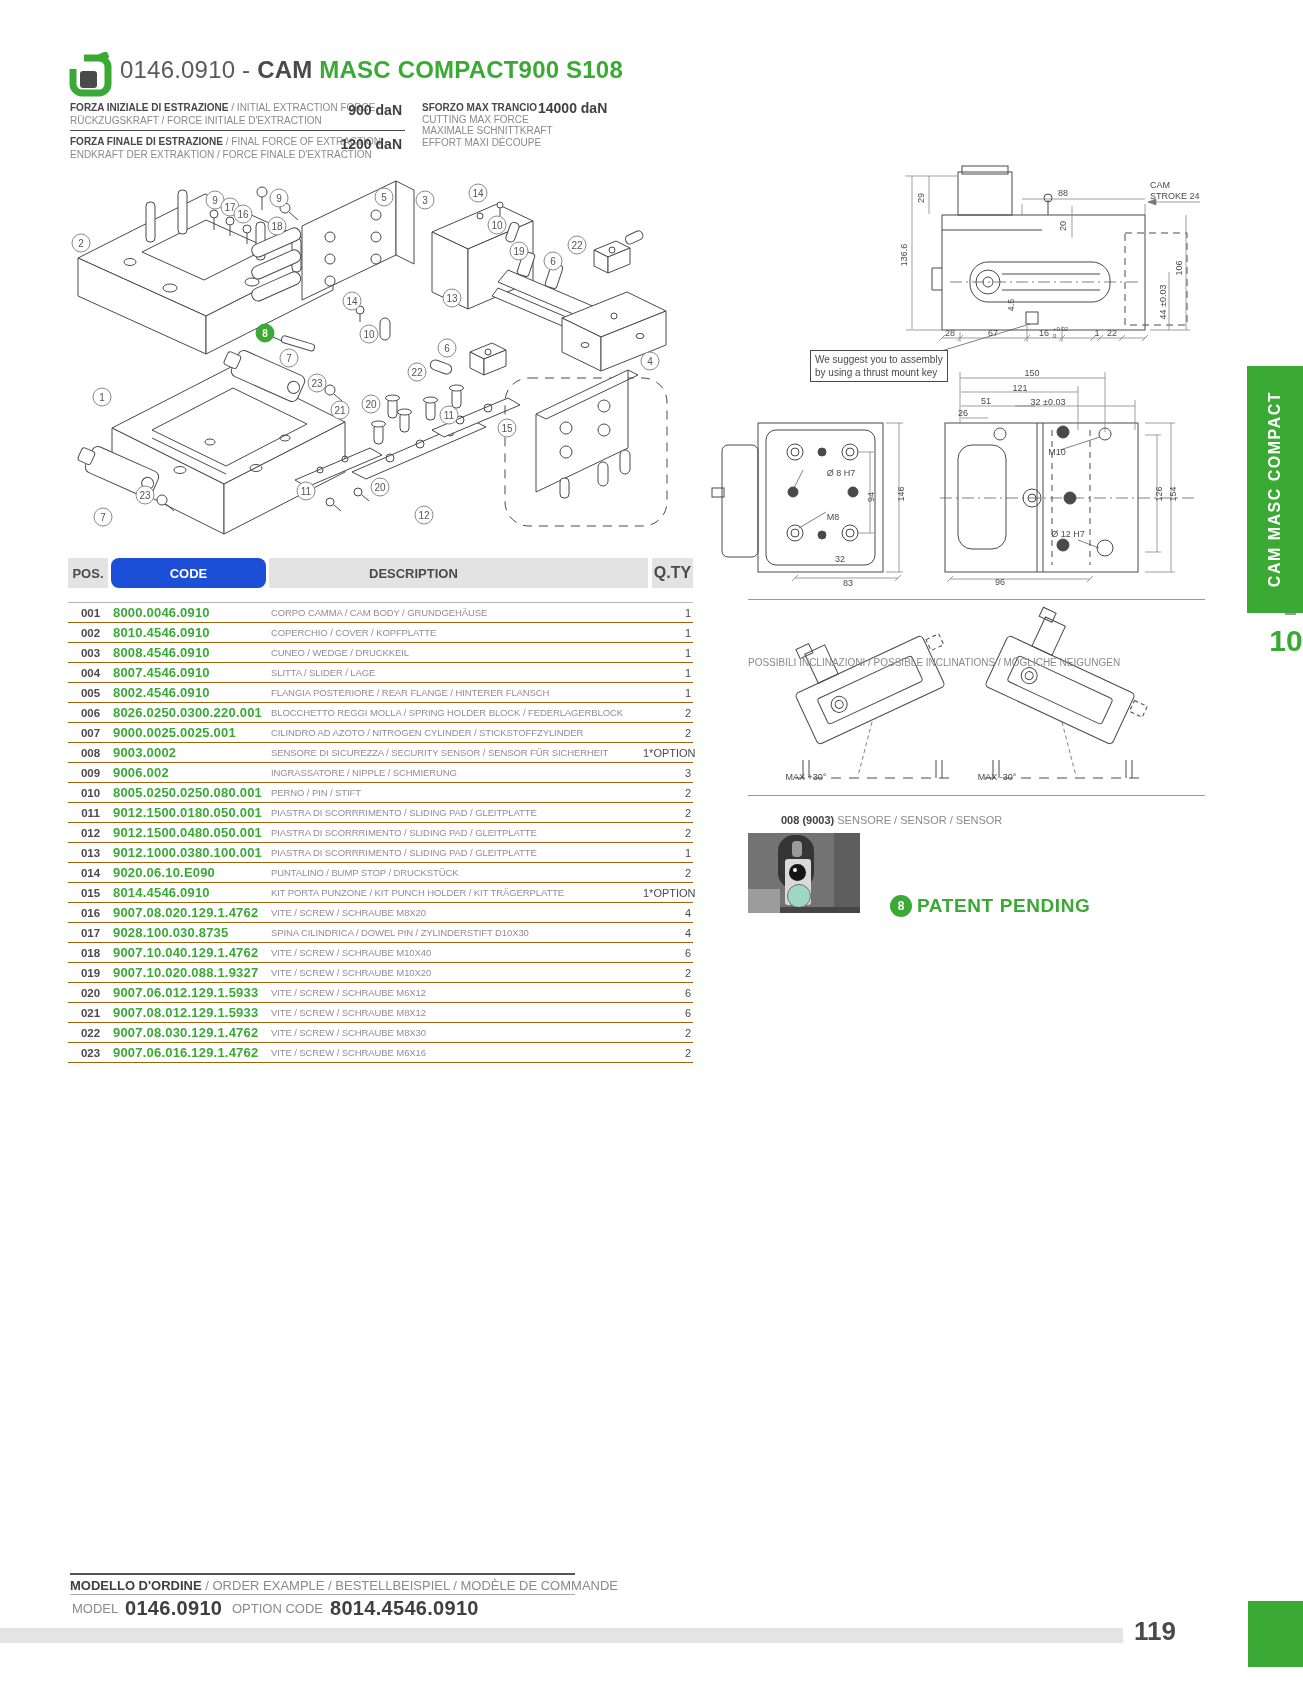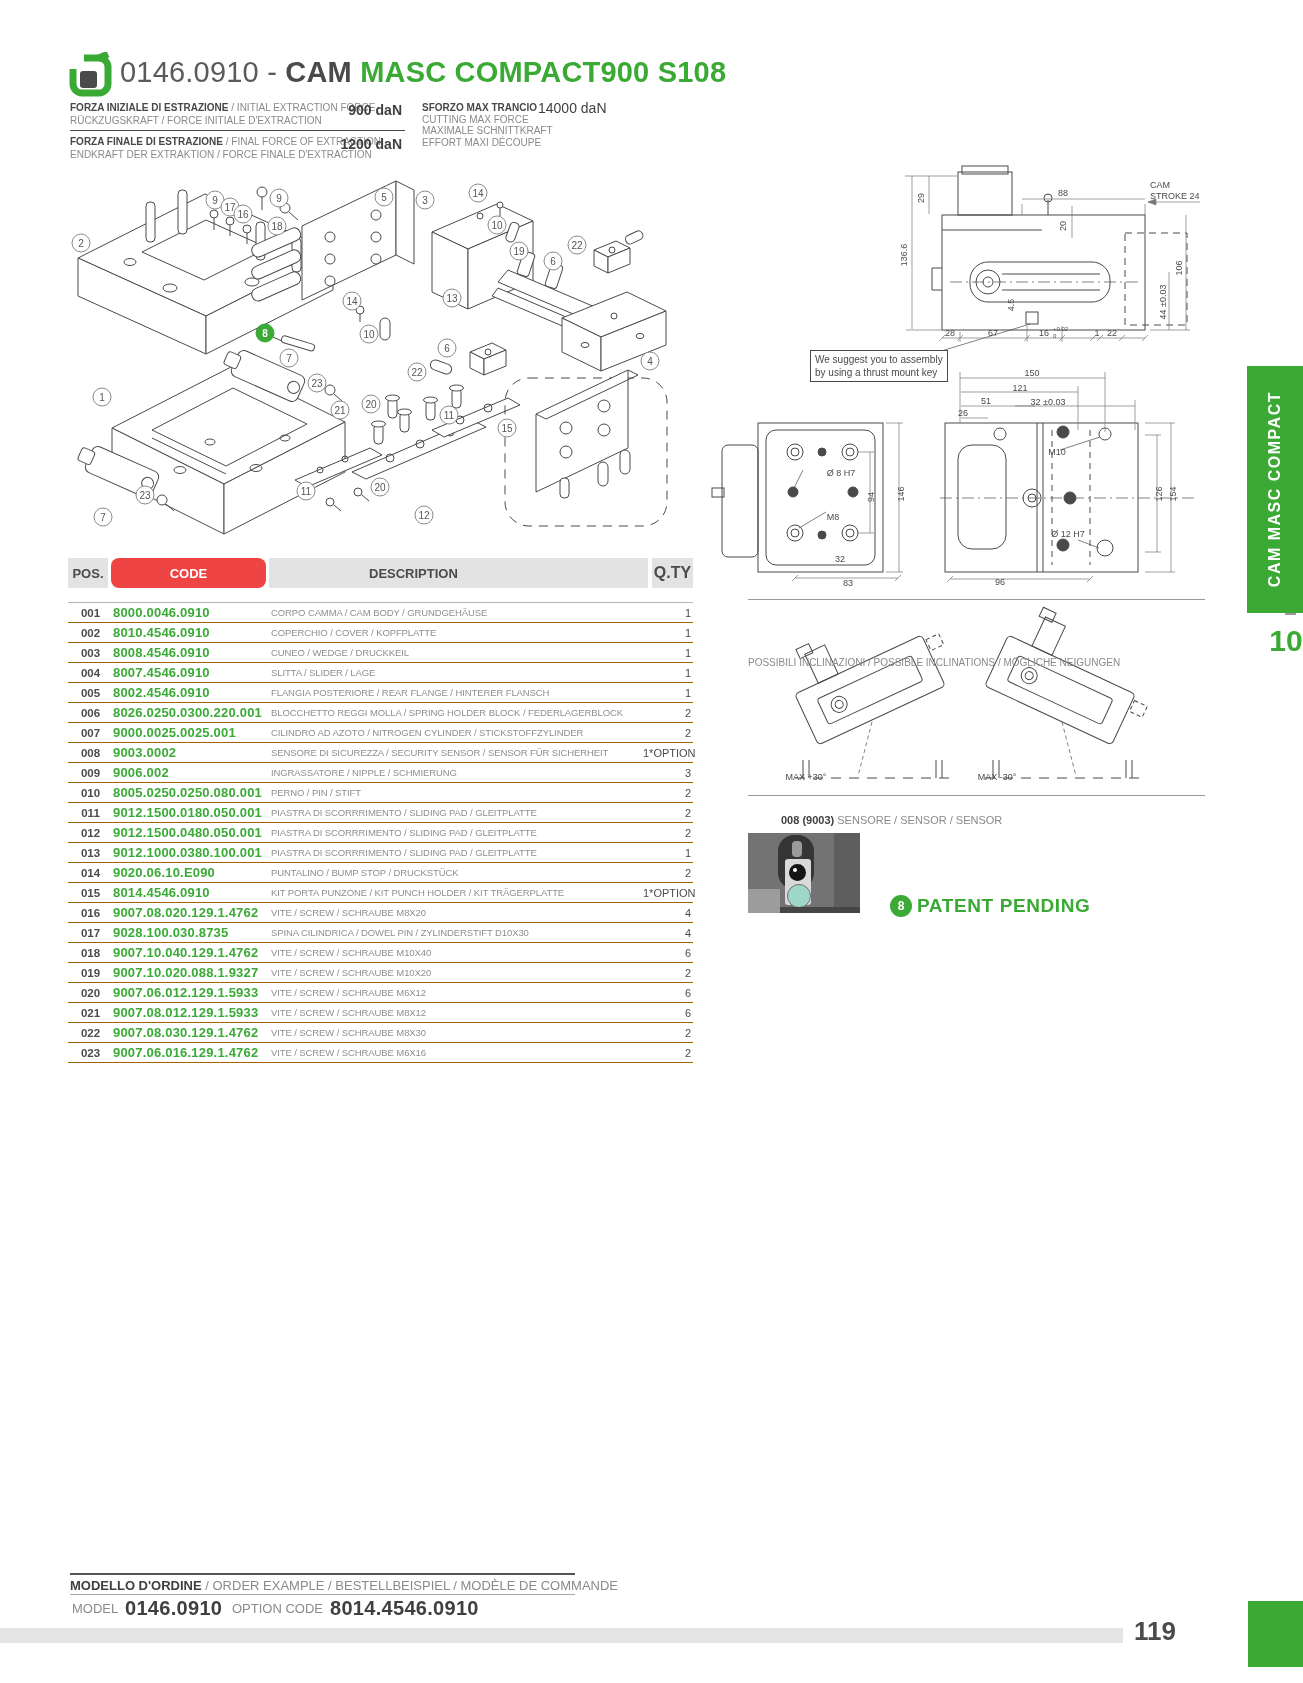--- a/index.html
+++ b/index.html
@@ -1,33 +1,33 @@
 <!DOCTYPE html>
 <html><head>
 <meta charset="utf-8">
 <style>
   html,body{margin:0;padding:0;background:#fff;}
   body{font-family:"Liberation Sans","DejaVu Sans",sans-serif;color:#4b4b4b;}
   .page{position:relative;width:1303px;height:1683px;background:#fff;overflow:hidden;}
   .abs{position:absolute;}
   svg{display:block;}
   
-  .title{left:120px;top:56px;font-size:29px;letter-spacing:.2px;white-space:nowrap;}
+  .title{left:120px;top:56px;font-size:24px;letter-spacing:.2px;white-space:nowrap;}
   .title .code{color:#5a5a5a;font-weight:400;}
   .title .dark{color:#4a4a4a;font-weight:700;}
   .title .green{color:#3aaa35;font-weight:700;}
   
   .spec{font-size:10px;line-height:12.5px;color:#8a8a8a;white-space:nowrap;}
   .spec b{color:#474747;font-weight:700;}
   .spec-val{font-size:14px;font-weight:700;color:#3f3f3f;text-align:right;width:72px;}
   .divider{height:1px;background:#4a4a4a;}
   
   .tbl-head-cell{background:#e3e3e3;height:30px;display:flex;align-items:center;justify-content:center;
     font-size:13px;font-weight:700;color:#4b4b4b;}
-  .tbl-code-cell{background:#ef4444;border-radius:8px;color:#fff;}
+  .tbl-code-cell{background:#1d4ed8;border-radius:8px;color:#fff;}
   .t-body{width:625px;border-top:1px solid #b5b5b5;}
   .t-row{display:grid;grid-template-columns:45px 158px 372px 50px;height:19px;
     border-bottom:1px solid #a16207;align-items:center;}
   .t-pos{text-align:center;font-size:11.5px;font-weight:700;color:#4b4b4b;}
   .t-code{font-size:13px;font-weight:700;color:#3aaa35;letter-spacing:.2px;}
   .t-desc{font-size:9.5px;color:#8f8f8f;letter-spacing:-.1px;white-space:nowrap;overflow:hidden;}
   .t-qty{text-align:right;font-size:11px;color:#4b4b4b;padding-right:2px;}
   
   .rule{height:1px;background:#9a9a9a;}
   .small-title{font-size:10px;color:#8a8a8a;white-space:nowrap;margin-top:41px;}
@@ -472,21 +472,21 @@
     <div><b>FORZA FINALE DI ESTRAZIONE</b><span> / FINAL FORCE OF EXTRACTION</span></div>
     <div>ENDKRAFT DER EXTRAKTION / FORCE FINALE D'EXTRACTION</div>
   </div>
   <div class="abs spec-val" style="left:330px;top:136px">1200 daN</div>
   <div class="abs spec" style="left:422px;top:102px;line-height:11.5px">
     <div><b>SFORZO MAX TRANCIO</b></div>
     <div>CUTTING MAX FORCE</div>
     <div>MAXIMALE SCHNITTKRAFT</div>
     <div>EFFORT MAXI DÉCOUPE</div>
   </div>
-  <div class="abs" style="left:538px;top:100px;font-size:14px;font-weight:400;color:#3f3f3f">14000 daN</div>
+  <div class="abs" style="left:538px;top:100px;font-size:14px;font-weight:700;color:#3f3f3f">14000 daN</div>
 
   <div class="abs note-box" style="left:810px;top:350px">
     <div>We suggest you to assembly</div>
     <div>by using a thrust mount key</div>
   </div>
 
   <div class="abs" style="left:68px;top:558px;width:625px">
     <div class="abs tbl-head-cell" style="left:0;top:0;width:40px">POS.</div>
     <div class="abs tbl-head-cell tbl-code-cell" style="left:43px;top:0;width:155px">CODE</div>
     <div class="abs tbl-head-cell" style="left:201px;top:0;width:379px;justify-content:flex-start">

